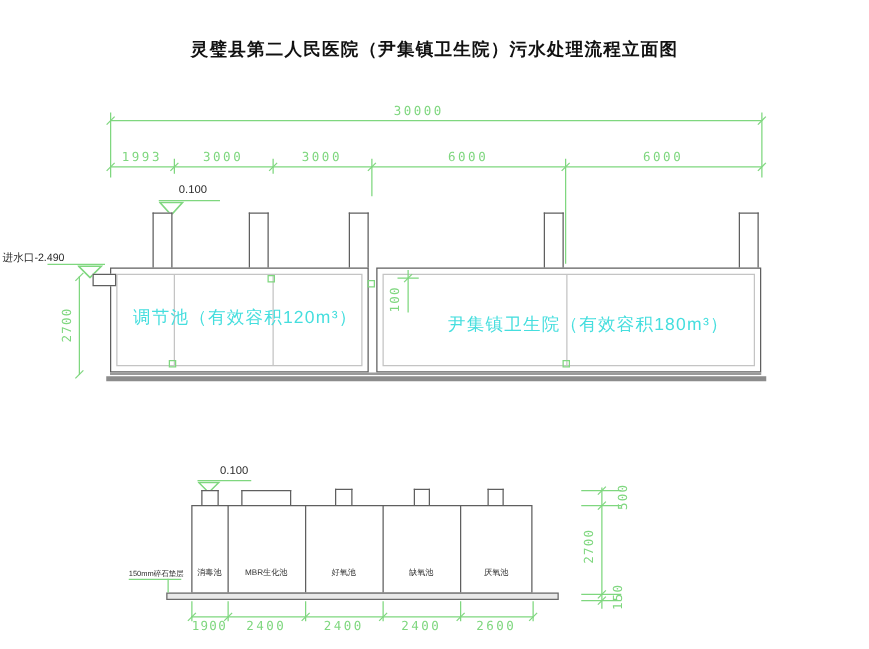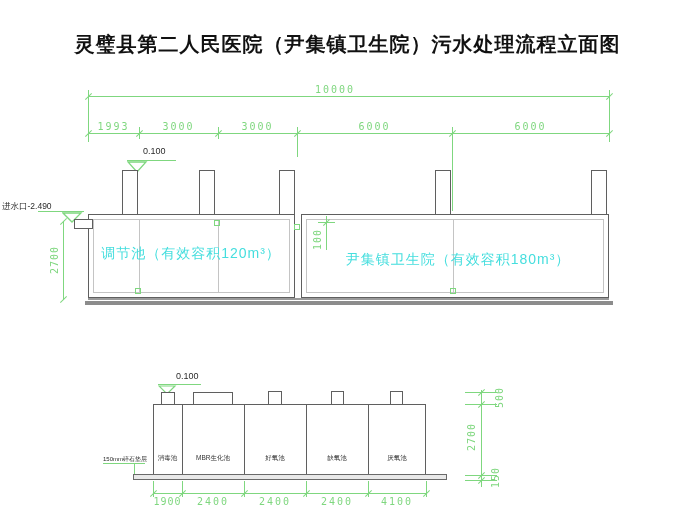--- a/index.html
+++ b/index.html
@@ -9,21 +9,21 @@
     --light:#c4c4c4;
   }
   html,body{margin:0;padding:0;}
   body{
     width:695px;height:519px;position:relative;background:#ffffff;overflow:hidden;
     font-family:"Liberation Sans",sans-serif;
   }
   .abs{position:absolute;}
   .title{
     left:0;right:0;top:31px;text-align:center;color:#111;
-    font-family:Liberation Mono, monospace;font-weight:bold;font-size:20px;letter-spacing:1px;
+    font-family:Liberation Mono, monospace;font-weight:bold;font-size:14px;letter-spacing:1px;
   }
   .hline{position:absolute;height:1px;background:var(--dim);}
   .vline{position:absolute;width:1px;background:var(--dim);}
   .tick{position:absolute;width:9px;height:1px;background:var(--dim);transform:rotate(-45deg);transform-origin:center;}
   .dimtext{
     position:absolute;color:var(--dim);
     font-family:"DejaVu Sans Mono",monospace;font-size:10px;letter-spacing:2px;
     text-align:center;white-space:nowrap;
   }
   .dimtext-v{
@@ -32,36 +32,36 @@
     text-align:center;white-space:nowrap;transform:rotate(-90deg);transform-origin:center;
   }
   .smalldark{position:absolute;color:#2b2b2b;font-size:9px;white-space:nowrap;font-family:"Liberation Sans",sans-serif;}
   .stub{position:absolute;background:#fff;border:1px solid var(--dark);border-bottom:none;box-sizing:border-box;}
   .tank{position:absolute;background:#fff;border:1px solid var(--dark);box-sizing:border-box;}
   .tank-inner{position:absolute;border:1px solid var(--light);box-sizing:border-box;}
   .divider-light{position:absolute;width:1px;background:var(--light);}
   .divider-dark{position:absolute;width:1px;background:var(--dark);}
   .gsq{position:absolute;width:6px;height:6px;border:1px solid var(--dim);box-sizing:border-box;background:transparent;}
   .cyanlabel{
-    position:absolute;color:var(--cyan);text-align:center;white-space:nowrap;
+    position:absolute;color:var(--cyan);text-align:right;white-space:nowrap;
     font-size:14px;font-family:"Liberation Sans",sans-serif;letter-spacing:1px;
   }
   .tinylabel{position:absolute;color:#333;font-size:6.5px;text-align:center;white-space:nowrap;}
   .slabA1{position:absolute;background:#9a9a9a;}
   .slabA2{position:absolute;background:#8c8c8c;}
   .slabB{position:absolute;background:#e9e9e9;border:1px solid #6a6a6a;box-sizing:border-box;}
   svg{display:block;}
 </style>
 </head>
 <body>
 
 <div class="abs title">灵璧县第二人民医院（尹集镇卫生院）污水处理流程立面图</div>
 
 <div class="hline" style="left:88px;top:96px;width:521px;"></div>
-<div class="dimtext" style="left:305px;top:84px;width:60px;">10000</div>
+<div class="dimtext" style="left:305px;top:84px;width:60px;">30000</div>
 <div class="tick" style="left:84px;top:96px;"></div>
 <div class="tick" style="left:605px;top:96px;"></div>
 <div class="vline" style="left:88px;top:90px;height:52px;"></div>
 <div class="vline" style="left:609px;top:90px;height:52px;"></div>
 
 <div class="hline" style="left:88px;top:133px;width:521px;"></div>
 <div class="dimtext" style="left:88px;top:121px;width:51px;">1993</div>
 <div class="dimtext" style="left:139px;top:121px;width:79px;">3000</div>
 <div class="dimtext" style="left:218px;top:121px;width:79px;">3000</div>
 <div class="dimtext" style="left:297px;top:121px;width:155px;">6000</div>
@@ -179,13 +179,13 @@
 <div class="tick" style="left:149px;top:493px;"></div>
 <div class="tick" style="left:178px;top:493px;"></div>
 <div class="tick" style="left:240px;top:493px;"></div>
 <div class="tick" style="left:302px;top:493px;"></div>
 <div class="tick" style="left:364px;top:493px;"></div>
 <div class="tick" style="left:422px;top:493px;"></div>
 <div class="dimtext" style="left:150px;top:496px;width:35px;letter-spacing:1px;">1900</div>
 <div class="dimtext" style="left:182px;top:496px;width:62px;">2400</div>
 <div class="dimtext" style="left:244px;top:496px;width:62px;">2400</div>
 <div class="dimtext" style="left:306px;top:496px;width:62px;">2400</div>
-<div class="dimtext" style="left:368px;top:496px;width:58px;">4100</div>
+<div class="dimtext" style="left:368px;top:496px;width:58px;">2600</div>
 
 </body></html>

